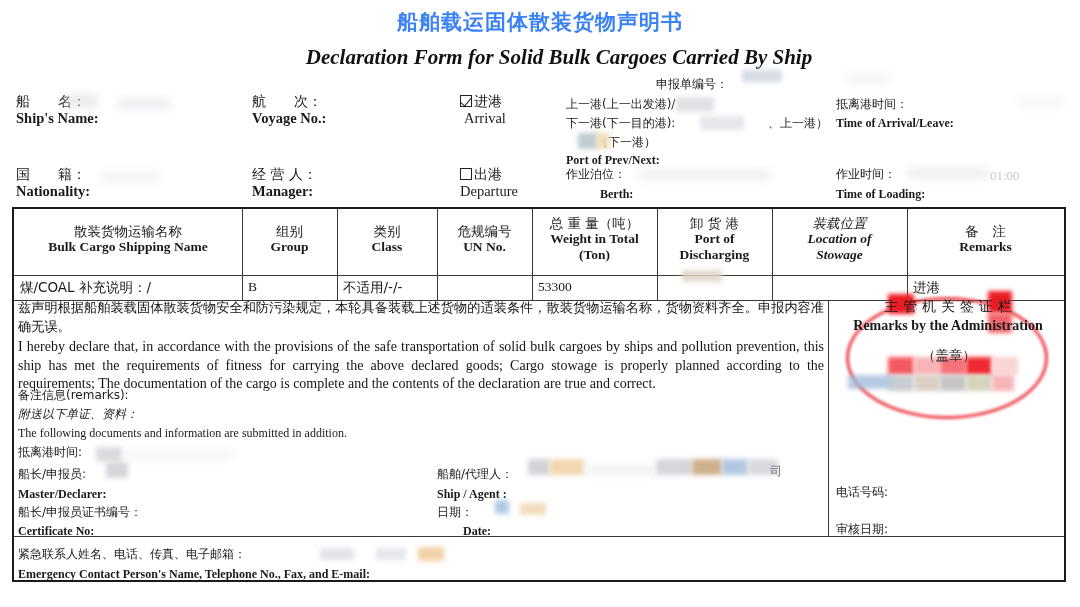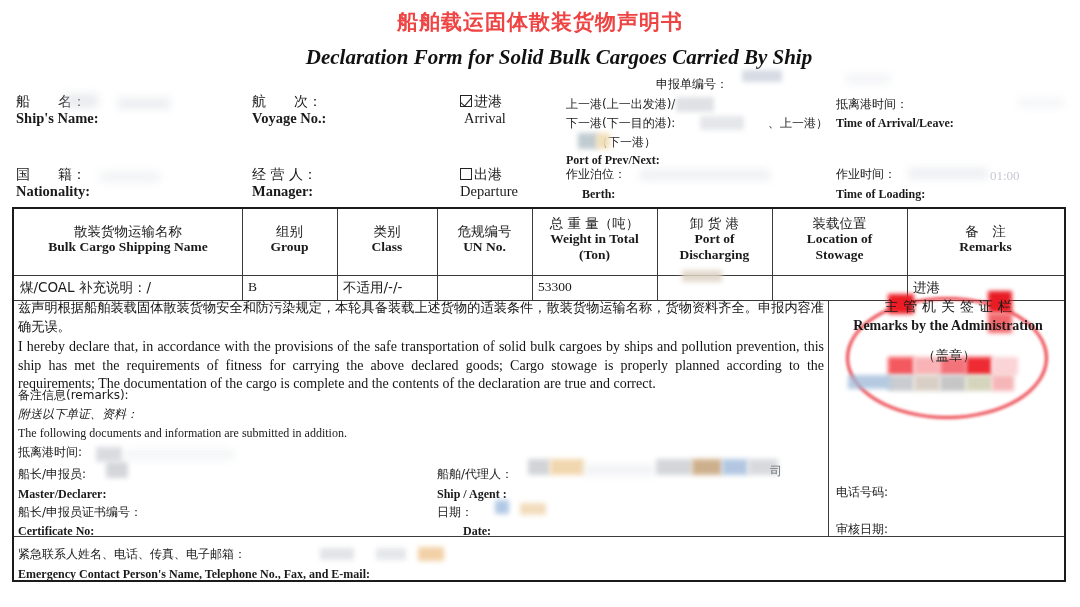--- a/index.html
+++ b/index.html
@@ -16,21 +16,21 @@
     overflow: hidden;
   }
   .page { position: relative; width: 1080px; height: 607px; }
 
   
   .title-cn {
     position: absolute; left: 0; top: 8px; width: 1080px;
     text-align: center;
     font-family: "DejaVu Sans", "Liberation Sans", sans-serif;
     font-size: 21px; font-weight: 700; letter-spacing: 1px;
-    color: #ef4444;
+    color: #3b82f6;
   }
   .title-en {
     position: absolute; left: 0; top: 45px; width: 1080px;
     text-align: center;
     font-size: 21px; font-weight: 700; font-style: italic;
     color: #111;
     padding-left: 19px;
   }
 
   
@@ -173,21 +173,21 @@
   <div class="lbl cn" style="left:566px; top:115px;">下一港(下一目的港):</div>
   <div class="lbl cn" style="left:768px; top:115px;">、上一港）</div>
   <div class="lbl cn" style="left:596px; top:134px;">（下一港）</div>
   <div class="lbl en" style="left:566px; top:152px;">Port of Prev/Next:</div>
   <div class="blob" style="left:676px; top:97px; width:38px; height:15px; background:#dcdee2; opacity:.9;"></div>
   <div class="blob" style="left:700px; top:116px; width:44px; height:14px; background:#e0e2e6; opacity:.85;"></div>
   <div class="blob" style="left:578px; top:133px; width:20px; height:16px; background:#b9c6cc; opacity:.9;"></div>
   <div class="blob" style="left:596px; top:133px; width:14px; height:16px; background:#f0dcb4; opacity:.9;"></div>
 
   <div class="lbl cn" style="left:566px; top:166px;">作业泊位：</div>
-  <div class="lbl en" style="left:582px; top:186px;">Berth:</div>
+  <div class="lbl en" style="left:600px; top:186px;">Berth:</div>
   <div class="blob soft" style="left:640px; top:170px; width:130px; height:10px; background:#e4e6ea; opacity:.65;"></div>
 
   <div class="lbl cn" style="left:836px; top:96px;">抵离港时间：</div>
   <div class="lbl en" style="left:836px; top:115px;">Time of Arrival/Leave:</div>
   <div class="blob soft" style="left:1018px; top:98px; width:46px; height:9px; background:#eceef2; opacity:.6;"></div>
 
   <div class="lbl cn" style="left:836px; top:166px;">作业时间：</div>
   <div class="lbl en" style="left:836px; top:186px;">Time of Loading:</div>
   <div class="ghost" style="left:990px; top:168px; color:#c6c9cf;">01:00</div>
   <div class="blob soft" style="left:908px; top:168px; width:80px; height:11px; background:#e6e8ec; opacity:.7;"></div>
@@ -227,21 +227,21 @@
     <div class="cell" style="left:518px; top:6px; width:125px;">
       <span class="cn">总 重 量（吨）</span>
       <span class="en">Weight in Total</span>
       <span class="en">(Ton)</span>
     </div>
     <div class="cell" style="left:643px; top:6px; width:115px;">
       <span class="cn">卸 货 港</span>
       <span class="en">Port of</span>
       <span class="en">Discharging</span>
     </div>
-    <div class="cell" style="left:758px; top:6px; width:135px;">
+    <div class="cell" style="left:758px; top:6px; width:135px;font-style:italic;">
       <span class="cn">装载位置</span>
       <span class="en">Location of</span>
       <span class="en">Stowage</span>
     </div>
     <div class="cell" style="left:893px; top:14px; width:157px;">
       <span class="cn">备　注</span>
       <span class="en">Remarks</span>
     </div>
 
     <div class="rowcell cn" style="left:6px; top:70px;">煤/COAL 补充说明：/</div>

